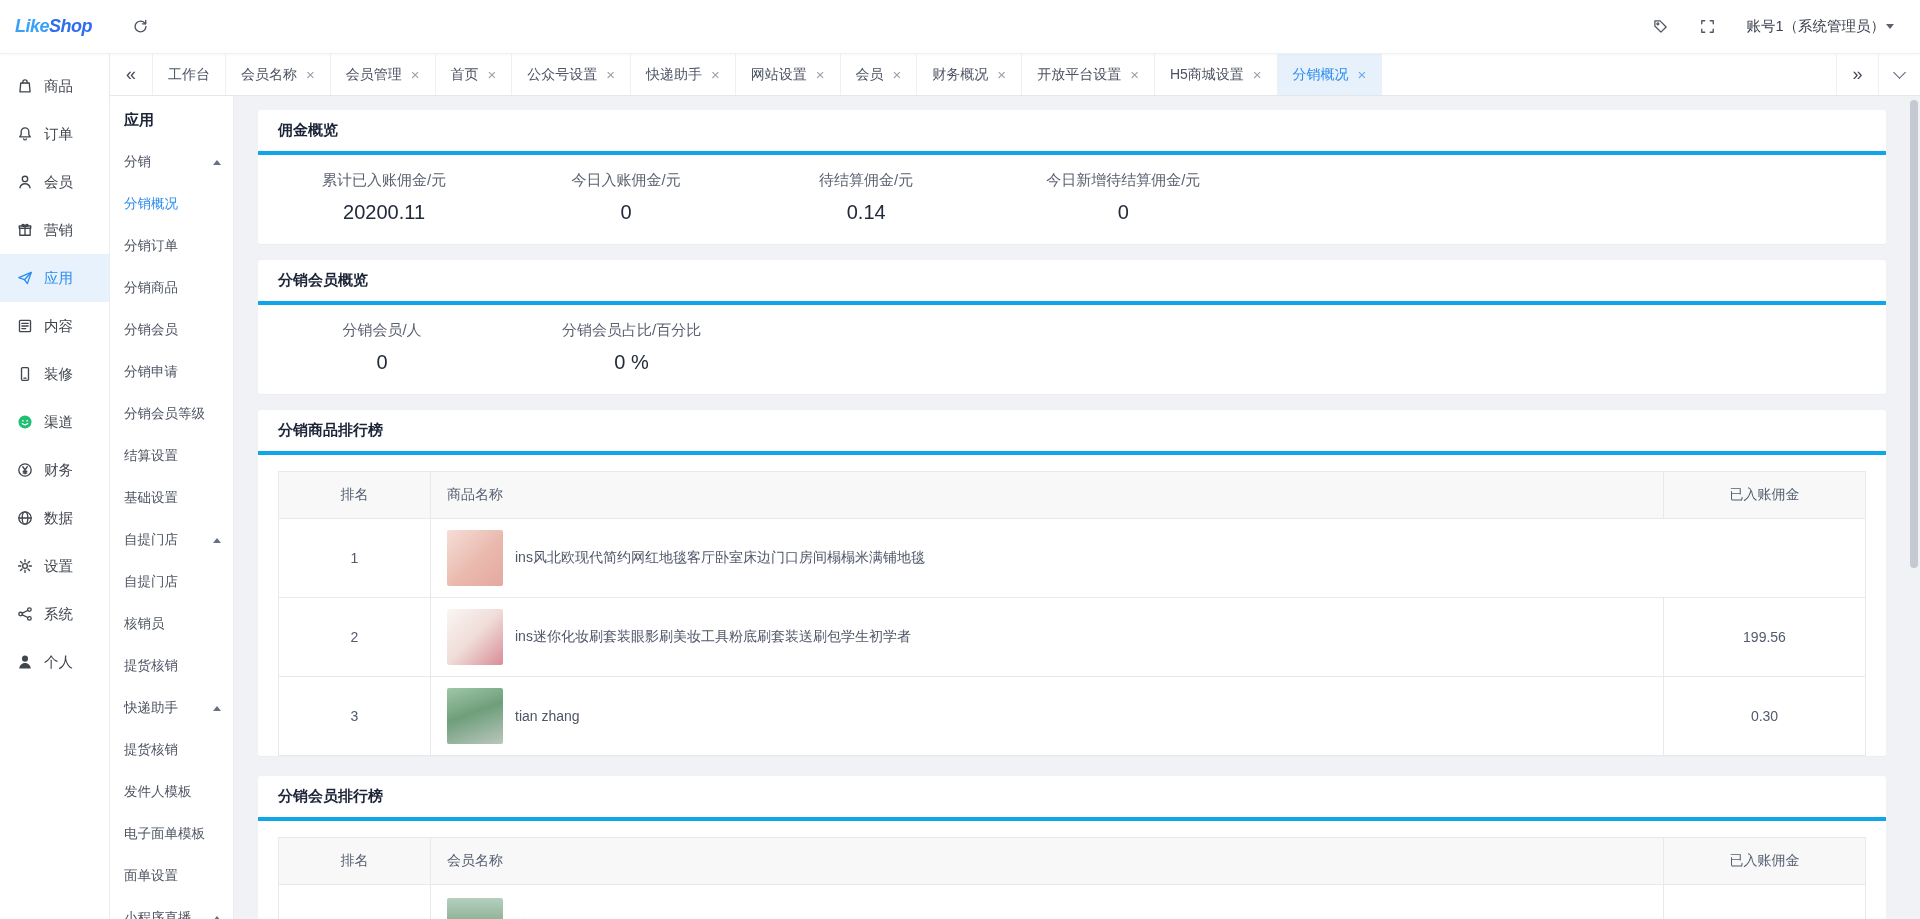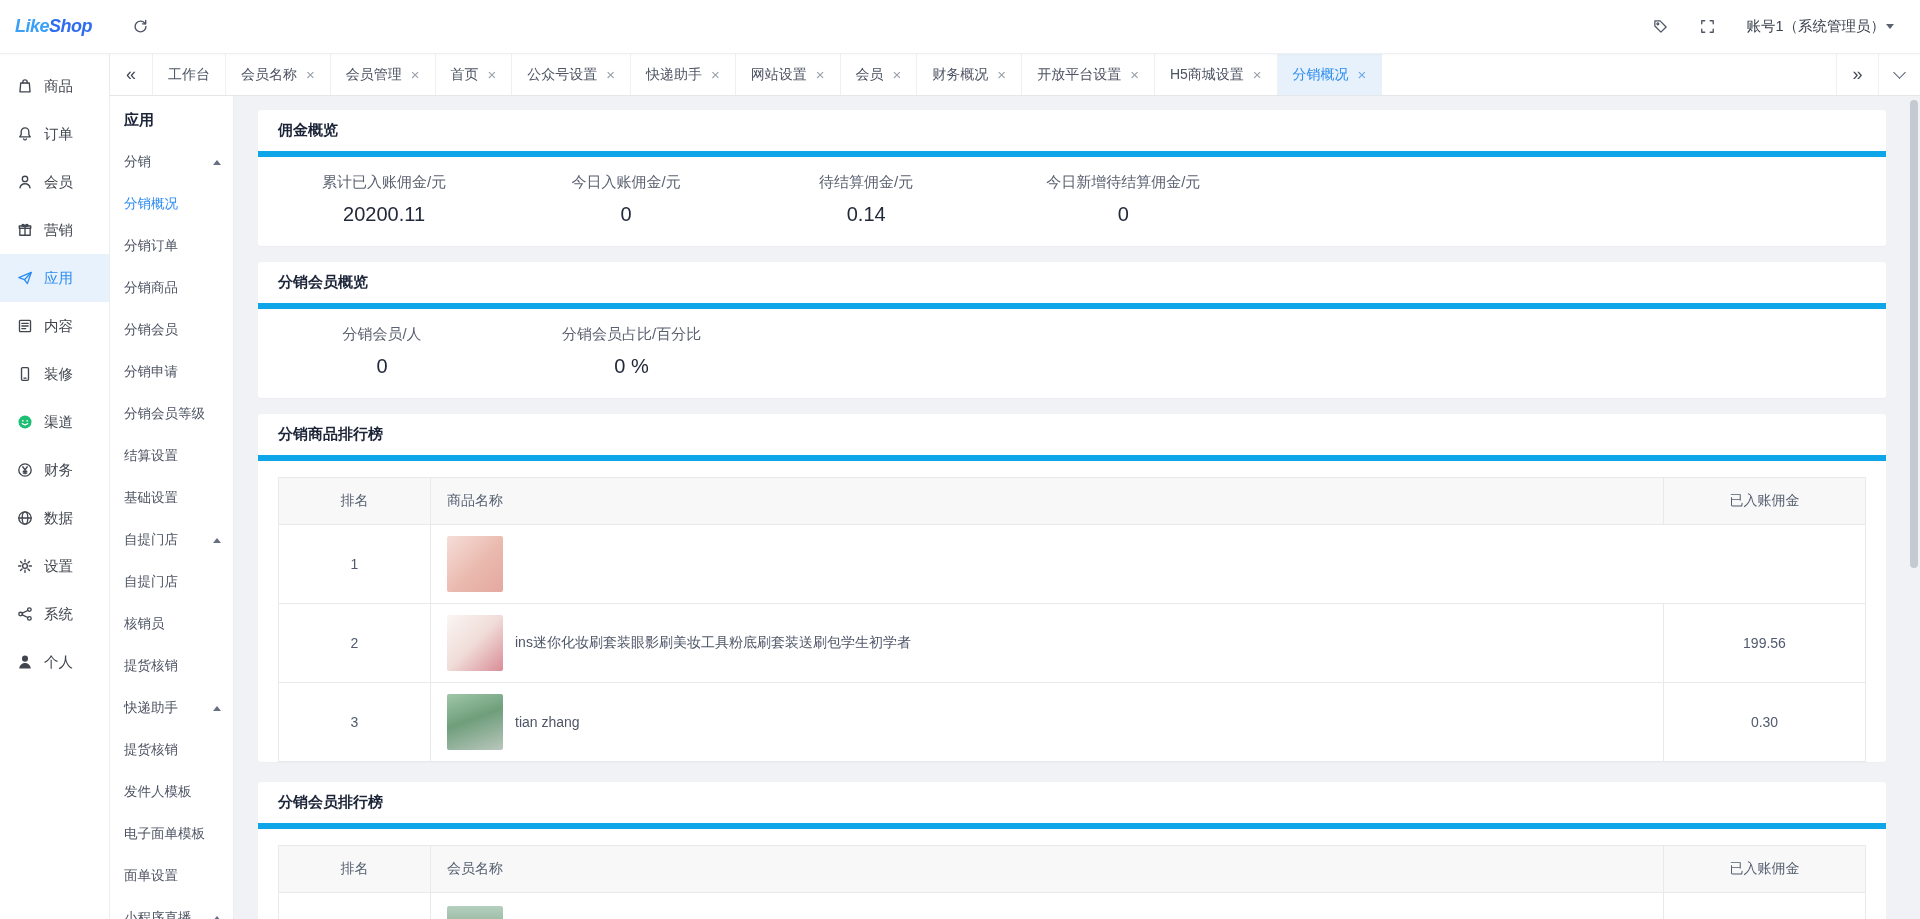--- a/index.html
+++ b/index.html
@@ -43,21 +43,21 @@
 .inner-row{flex:1;display:flex;min-height:0}
 .submenu{width:124px;min-width:124px;background:#fff;border-right:1px solid #ededf0;overflow:hidden}
 .submenu-title{font-size:15px;font-weight:bold;color:#1c2438;padding:15px 14px 11px}
 .menu-row{display:flex;align-items:center;justify-content:space-between;padding:0 12px 0 14px;height:42px;font-size:13.5px;color:#4c5362;cursor:pointer;white-space:nowrap}
 .menu-row.active{color:#2d8cf0}
 .caret-up{width:0;height:0;border-left:4px solid transparent;border-right:4px solid transparent;border-bottom:5px solid #657180}
 
 
 .content{flex:1;background:#f0f2f5;padding:14px 34px 0 24px;overflow:hidden;position:relative}
 .card{background:#fff;border-radius:3px;margin-bottom:16px;box-shadow:0 1px 1px rgba(0,0,0,.02)}
-.card-title{padding:11px 20px;font-size:15px;font-weight:bold;color:#1c2438;border-bottom:6px solid #0ea5e9}
+.card-title{padding:11px 20px;font-size:15px;font-weight:bold;color:#1c2438;border-bottom:4px solid #0ea5e9}
 .stats{display:flex;padding:16px 14px 20px 64px}
 .stat{text-align:center;margin-right:120px;min-width:120px}
 .stat-label{font-size:15px;color:#5a6170;margin-bottom:11px}
 .stat-value{font-size:20px;color:#22293a}
 
 .rank-table{margin:16px 20px 20px;border:1px solid #e7e9ed;font-size:14px}
 .thead{display:flex;height:46px;background:#f8f8f9;color:#556070}
 .trow{display:flex;height:79px;background:#fff;border-top:1px solid #e7e9ed}
 .member-table .trow{height:82px}
 .col-rank{width:152px;display:flex;align-items:center;justify-content:center;border-right:1px solid #e7e9ed}
@@ -401,20 +401,21 @@
             <div class="rank-table">
               <div class="thead">
                 <div class="col-rank">排名</div>
                 <div class="col-name">商品名称</div>
                 <div class="col-comm">已入账佣金</div>
               </div>
               <div class="trow">
                 <div class="col-rank">1</div>
                 <div class="col-name">
                   <span class="thumb" style="background:linear-gradient(135deg,#f5ded8 0%,#eab9ae 55%,#e4a8a0 100%)"></span>
+                  <span class="pname">ins风北欧现代简约网红地毯客厅卧室床边门口房间榻榻米满铺地毯</span>
                 </div>
               </div>
               <div class="trow">
                 <div class="col-rank">2</div>
                 <div class="col-name">
                   <span class="thumb" style="background:linear-gradient(135deg,#faf6f4 0%,#f0dcd8 50%,#d98c96 100%)"></span>
                   <span class="pname">ins迷你化妆刷套装眼影刷美妆工具粉底刷套装送刷包学生初学者</span>
                 </div>
                 <div class="col-comm">199.56</div>
               </div>

